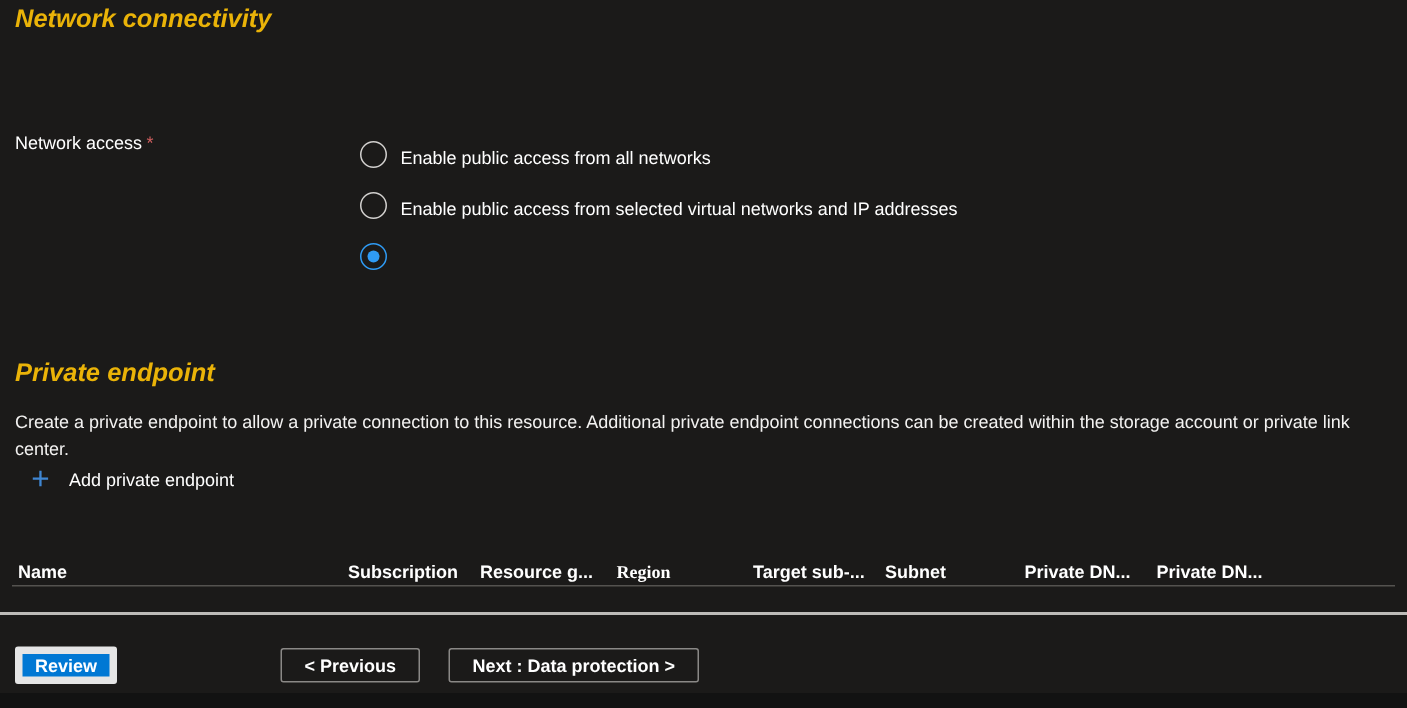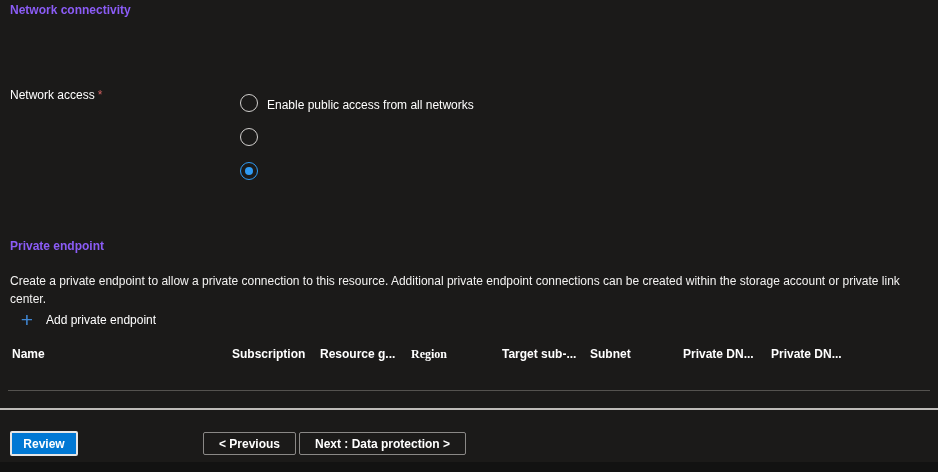--- a/index.html
+++ b/index.html
@@ -8,21 +8,21 @@
     font-family: "Liberation Sans", "DejaVu Sans", sans-serif;
     background: #1b1a19;
     color: #ffffff;
     overflow: hidden;
     position: relative;
   }
   .canvas { position: absolute; inset: 0; width: 938px; height: 472px; background: #1b1a19; }
 
   .section-title {
     position: absolute; left: 10px;
-    font-size: 12px; font-weight: bold; color: #8b5cf6;
+    font-size: 17px; font-weight: bold; color: #eab308; font-style: italic;
   }
   #net-title { top: 3px; }
   #pe-title  { top: 239px; }
 
   .desc {
     position: absolute; left: 10px;
     font-size: 12px; color: #f3f2f1; line-height: 18px;
   }
   #net-desc { top: 37px; width: 638px; }
   #pe-desc  { top: 272px; width: 924px; }
@@ -55,21 +55,21 @@
     position: absolute; left: 10px; top: 309px;
     display: flex; align-items: center; cursor: pointer; height: 22px;
   }
   .plus-icon {
     color: #3f86d2; font-size: 21px; font-weight: 400; line-height: 20px;
     margin-left: 6px; width: 22px; text-align: center;
   }
   .add-label { margin-left: 8px; font-size: 12px; color: #ffffff; }
 
   .table-header {
-    position: absolute; left: 12px; top: 347px; right: 0;
+    position: absolute; left: 12px; top: 374px; right: 0;
     display: flex; font-size: 12px; font-weight: bold; color: #ffffff;
     white-space: nowrap;
   }
   .col-0 { width: 220px; }
   .col-1 { width: 88px; }
   .col-2 { width: 91px; }
   .col-3 { width: 91px; font-family: Liberation Serif, serif; }
   .col-4 { width: 88px; }
   .col-5 { width: 93px; }
   .col-6 { width: 88px; }
@@ -87,28 +87,28 @@
 
   .footer { position: absolute; left: 0; right: 0; top: 430px; height: 28px; }
   .btn {
     font-family: "Liberation Sans", "DejaVu Sans", sans-serif;
     font-size: 12px; font-weight: bold; color: #ffffff;
     cursor: pointer;
   }
   .btn-primary {
     position: absolute; left: 10px; top: 1px;
     width: 68px; height: 25px;
-    background: #0078d4; border: 2px solid #e5e5e5; border-radius: 2px;
+    background: #0078d4; border: 5px solid #e5e5e5; border-radius: 2px;
   }
   .btn-secondary {
     position: absolute; top: 2px; height: 23px;
     background: transparent; border: 1px solid #8a8886; border-radius: 2px;
     padding: 0 14px;
   }
-  #btn-previous { left: 203px; width: 93px; }
+  #btn-previous { left: 187px; width: 93px; }
   #btn-next { left: 299px; width: 167px; }
 
   .bottom-strip {
     position: absolute; left: 0; right: 0; bottom: 0; height: 10px;
     background: #121212;
   }
 </style>
 </head>
 <body>
 
@@ -121,20 +121,21 @@
     <span>Network access</span><span class="required">*</span>
   </div>
 
   <div class="radio-group">
     <div class="radio-row">
       <span class="radio-circle"></span>
       <span class="radio-label">Enable public access from all networks</span>
     </div>
     <div class="radio-row">
       <span class="radio-circle"></span>
+      <span class="radio-label">Enable public access from selected virtual networks and IP addresses</span>
     </div>
     <div class="radio-row selected">
       <span class="radio-circle"></span>
     </div>
   </div>
 
   <div class="section-title" id="pe-title">Private endpoint</div>
 
   <div class="desc" id="pe-desc">Create a private endpoint to allow a private connection to this resource. Additional private endpoint connections can be created within the storage account or private link center.</div>
 

